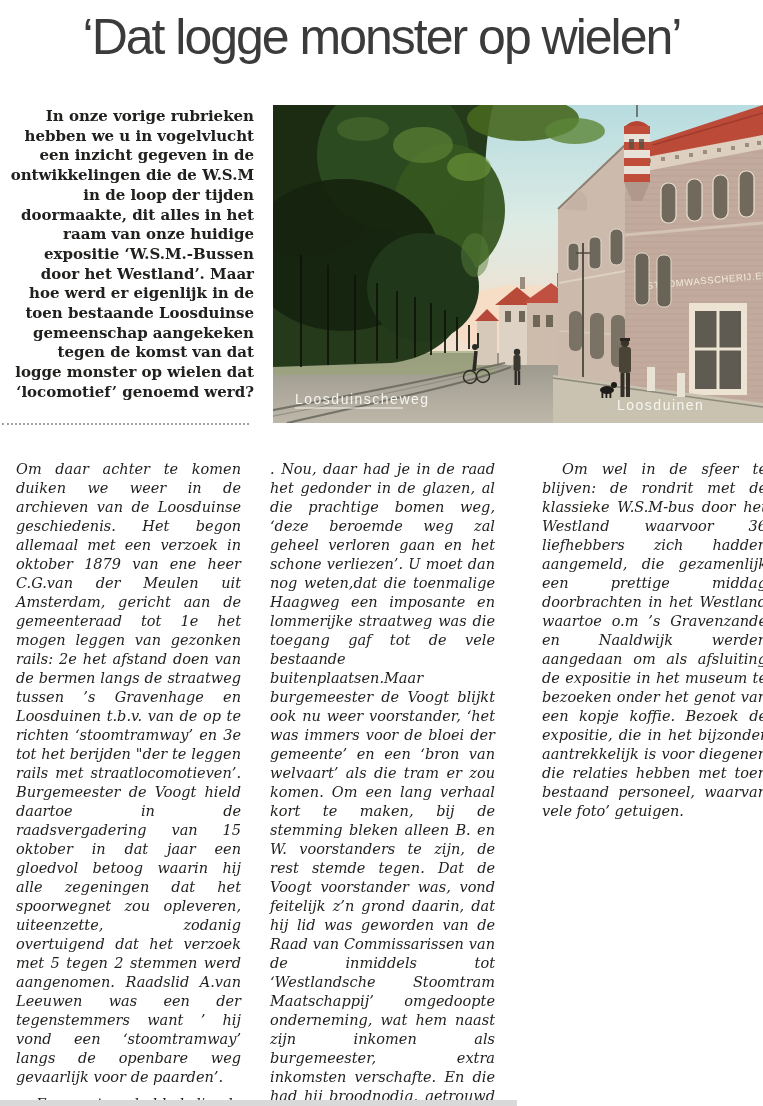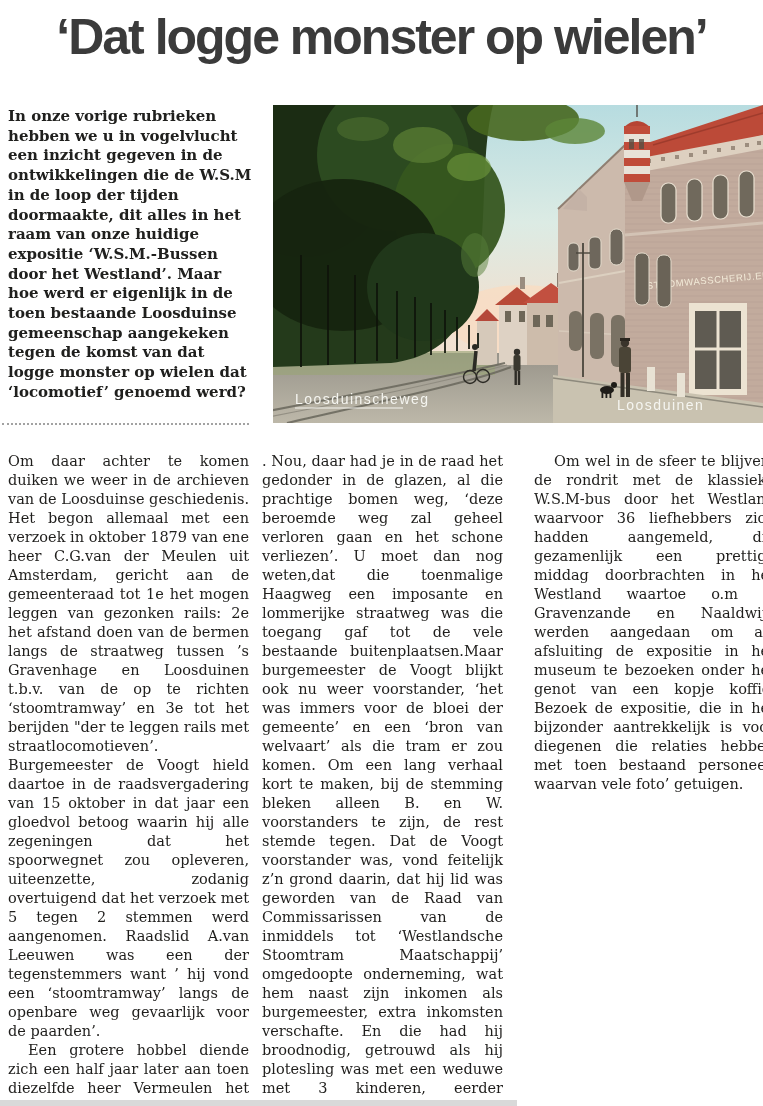--- a/index.html
+++ b/index.html
@@ -8,27 +8,27 @@
     background:#ffffff;
     font-family:"DejaVu Serif", serif;
     position:relative; overflow:hidden;
   }
   .page { position:absolute; inset:0; }
 
   .title {
     position:absolute; left:0; top:8px; width:763px;
     margin:0; text-align:center; white-space:nowrap;
     font-family:"Liberation Sans", sans-serif;
-    font-weight:bold; font-size:50px; letter-spacing:-2px;
+    font-weight:normal; font-size:50px; letter-spacing:-2px;
     color:#3b3b3b;
   }
 
   .intro {
     position:absolute; left:8px; top:107px; width:246px;
-    text-align:left; font-weight:bold;
+    text-align:right; font-weight:bold;
     font-size:15px; line-height:19.7px; color:#20201e;
   }
 
   .museum {
     position:absolute; left:8px; top:389px;
     color:#a84a93; font-size:20px; line-height:24px;
   }
   .museum .tri {
     color:#952d83; font-size:13px; margin-right:10px;
     font-family:"DejaVu Sans", sans-serif; vertical-align:2px;
@@ -43,21 +43,21 @@
     position:absolute; left:273px; top:105px; width:490px; height:318px;
     overflow:hidden;
   }
   .photo svg { display:block; }
 
   .col {
     position:absolute; top:452px; width:241px;
     font-size:14.5px; line-height:19px; text-align:justify;
     color:#1f1e1c;
   }
-  .col p { margin:0; }
+  .col p { margin:8px;font-style:italic; }
   .col p.indent { text-indent:20px; }
   .c1 { left:8px; }
   .c2 { left:262px; }
   .c3 { left:534px; }
 
   .bottom-rule {
     position:absolute; left:0; top:1100px; width:517px; height:6px;
     background:#d9d9d9;
   }
 </style>

